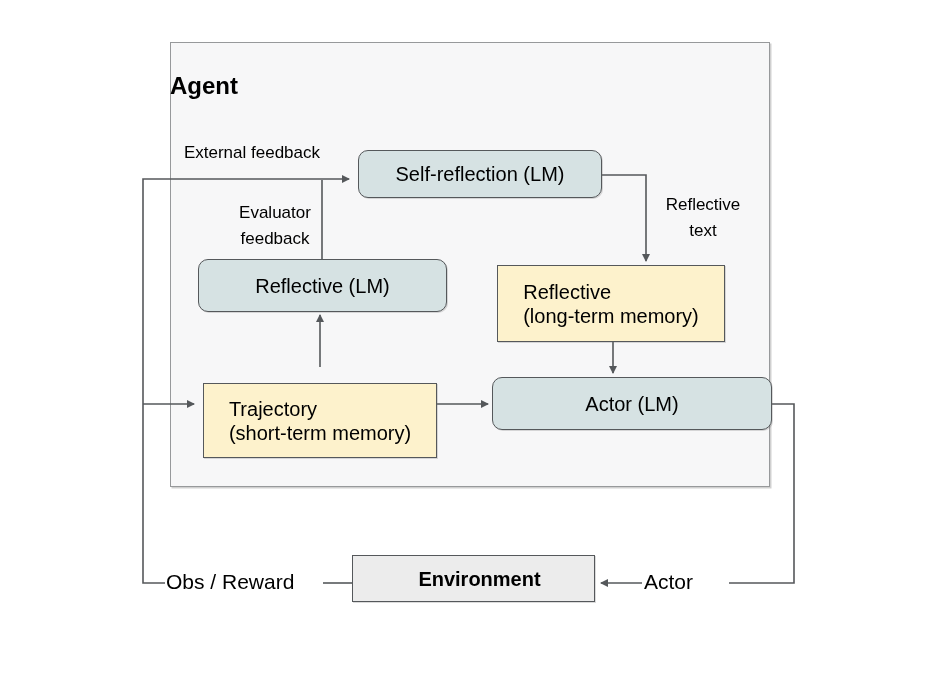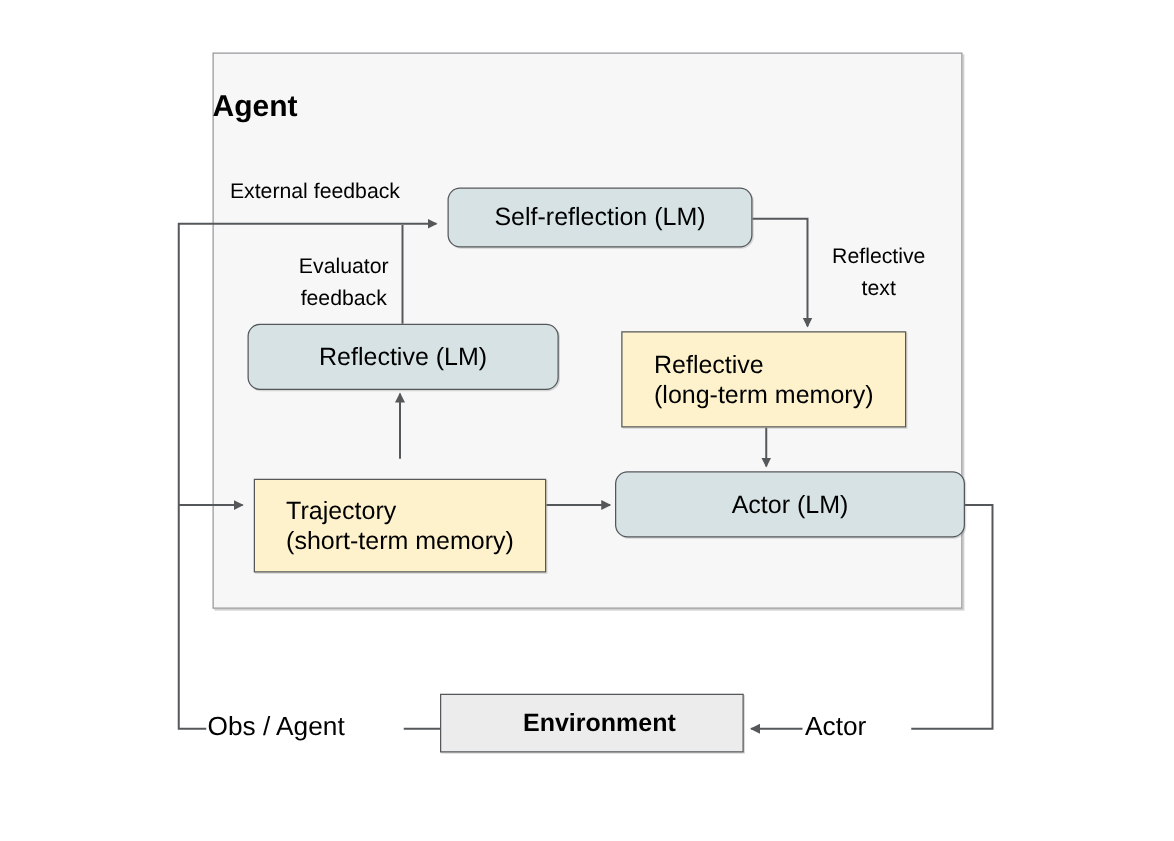--- a/index.html
+++ b/index.html
@@ -133,17 +133,17 @@
   <div class="node env node-environment">Environment</div>
 
   <div class="flow-label label-external">External feedback</div>
 
   <div class="flow-label label-internal">Evaluator
 feedback</div>
 
   <div class="flow-label label-reflective">Reflective
 text</div>
 
-  <div class="io-label label-obs-reward">Obs / Agent</div>
+  <div class="io-label label-obs-reward">Obs / Reward</div>
 
   <div class="io-label label-action">Actor</div>
 
 </div>
 
 </body></html>

